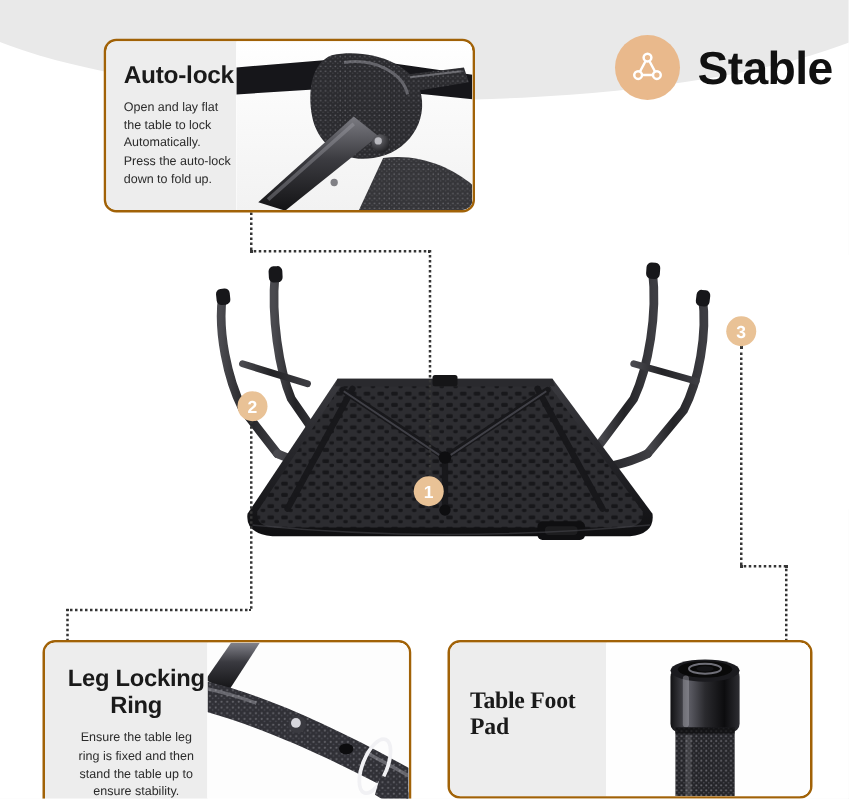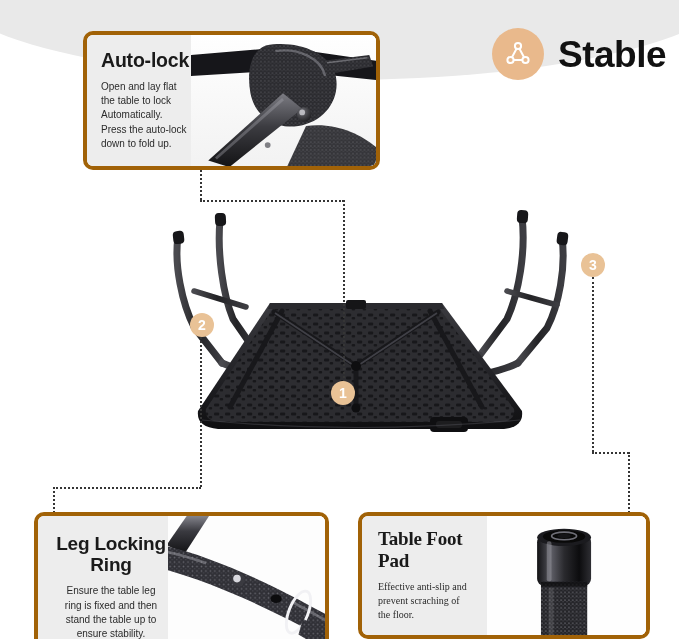--- a/index.html
+++ b/index.html
@@ -35,21 +35,21 @@
     display:flex;align-items:center;justify-content:center;
   }
   .stable-title{
     font-size:37px;font-weight:700;color:#111;letter-spacing:-0.5px;line-height:1;
   }
 
   
   .card{
     position:absolute;
     background:#ffffff;
-    border:4px solid #a16207;
+    border:2px solid #a16207;
     border-radius:10px;
     overflow:hidden;
     display:flex;
     box-sizing:border-box;
   }
   .card-text{
     background:#ededed;
     box-sizing:border-box;
     flex:0 0 auto;
     display:flex;flex-direction:column;
@@ -315,23 +315,20 @@
 
         <path d="M132 92 C144 98 154 106 163 114 L163 127 L128 106 Z" fill="url(#spec2)"></path>
       </svg>
     </div>
   </div>
 
   <div class="card" id="card-footpad">
     <div class="card-text">
       <div class="card-h" style="white-space:pre-line;">Table Foot
 Pad</div>
-      <div class="card-p">Effective anti-slip and
-prevent scraching of
-the floor.</div>
     </div>
     <div class="card-photo">
       <svg viewBox="0 0 165 127" width="100%" height="100%" preserveAspectRatio="xMidYMid slice">
         <defs>
           <linearGradient id="cap-g" x1="0" y1="0" x2="1" y2="0">
             <stop offset="0" stop-color="#121214"></stop>
             <stop offset="0.28" stop-color="#5a5a62"></stop>
             <stop offset="0.5" stop-color="#2a2a2e"></stop>
             <stop offset="0.78" stop-color="#0c0c0e"></stop>
             <stop offset="1" stop-color="#2e2e33"></stop>

